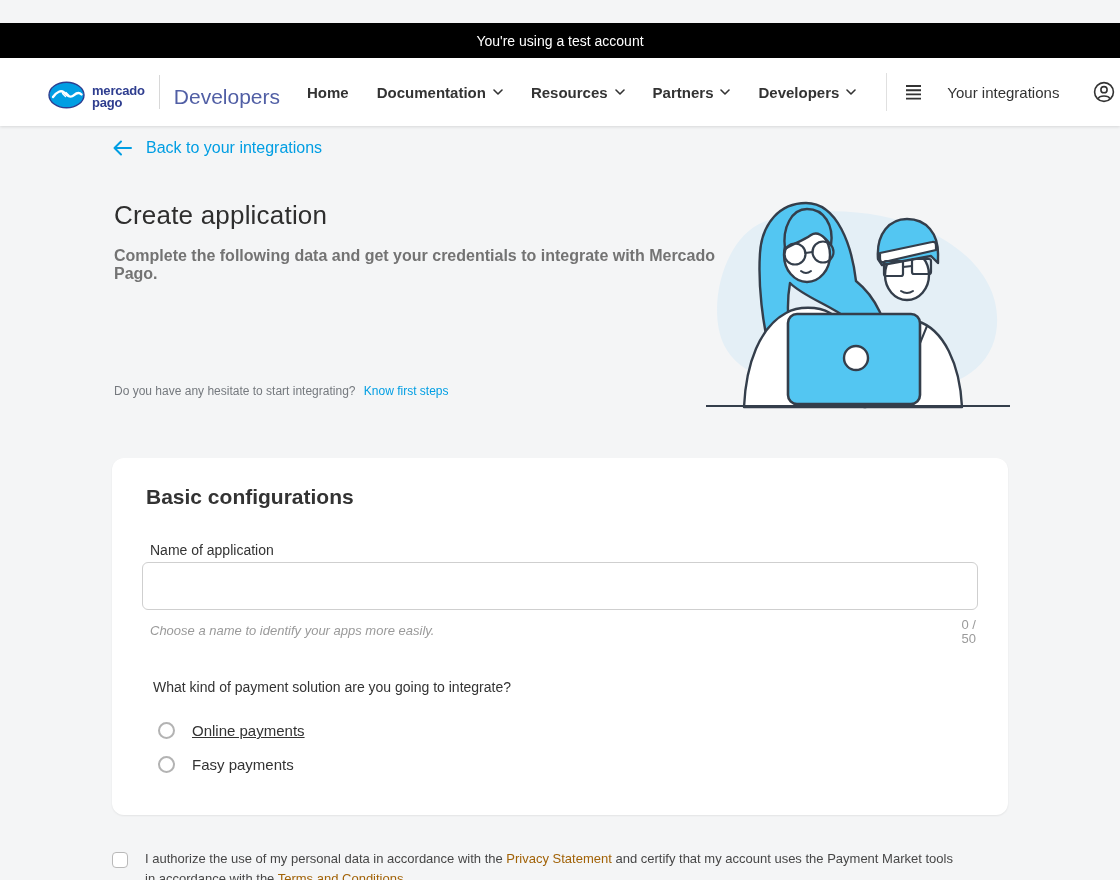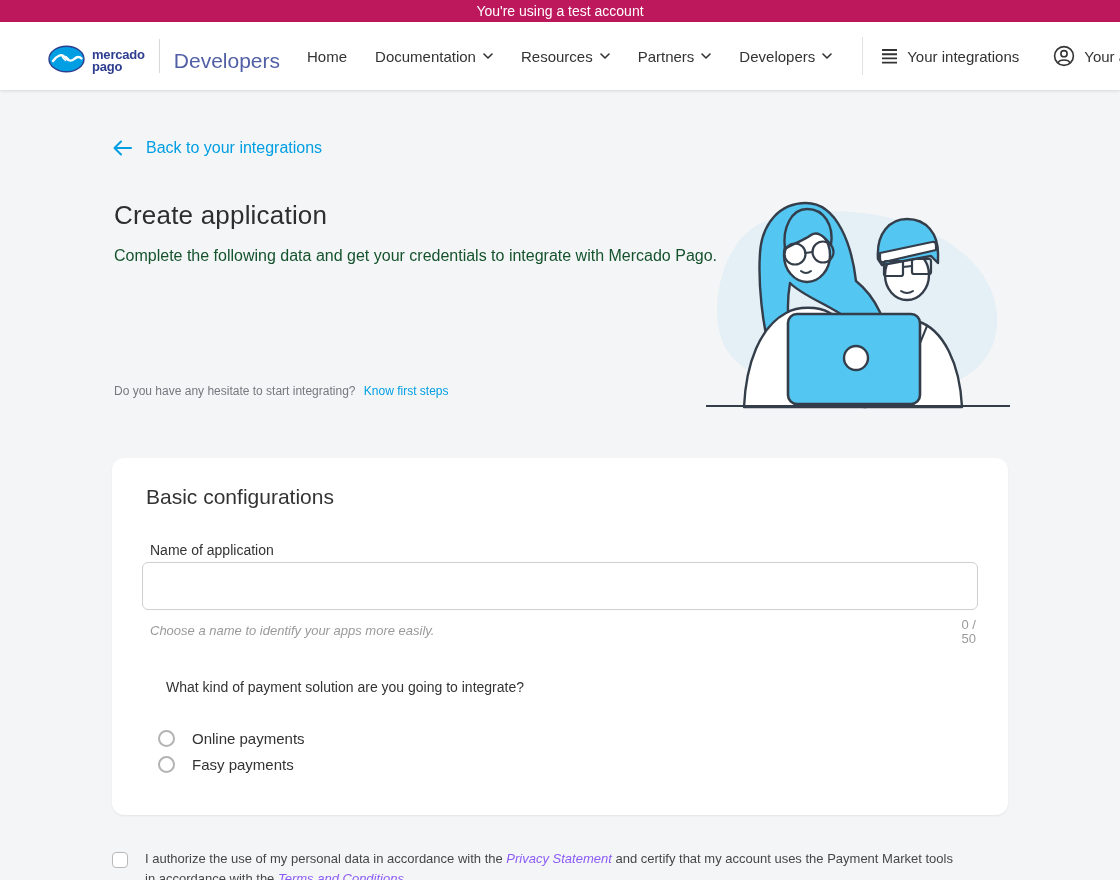--- a/index.html
+++ b/index.html
@@ -6,102 +6,103 @@
   html,body { width:1120px; height:880px; overflow:hidden; }
   body {
     font-family:"Liberation Sans", sans-serif;
     background:#f4f5f6;
     position:relative;
     color:#333;
   }
 
   
   .test-banner {
-    height:22px; background:#be185d; color:#fff;
+    height:35px; background:#000000; color:#fff;
     display:flex; align-items:center; justify-content:center;
     font-size:14px;
+    margin-top:23px;
   }
 
   
   .header {
     height:68px; background:#fff; display:flex; align-items:center;
     padding:0 48px; box-shadow:0 1px 3px rgba(0,0,0,.12);
     position:relative; z-index:5;
   }
   .brand { display:flex; align-items:flex-end; cursor:pointer; }
   .brand-oval { flex:0 0 auto; }
   .wordmark { margin-left:7px; font-weight:bold; font-size:13px; line-height:12px; color:#2e3d8f; letter-spacing:-0.2px; }
   .brand-divider { width:1px; height:34px; background:#d8d8d8; margin:0 14px; }
   .product-name { font-size:21px; color:#515fa5; }
 
-  .nav { display:flex; align-items:center; margin-left:27px; gap:28px; }
+  .nav { display:flex; align-items:center; margin-left:27px; gap:28px;font-weight:bold; }
   .nav-item { display:flex; align-items:center; gap:7px; font-size:15px; color:#333; cursor:pointer; white-space:nowrap; }
   .chev { display:block; }
 
   .header-right { margin-left:auto; display:flex; align-items:center; }
   .header-vdivider { width:1px; height:38px; background:#e0e0e0; margin:0 18px 0 30px; }
-  .header-action { display:flex; align-items:center; gap:9px; font-size:15px; color:#333; cursor:pointer; white-space:nowrap; }
+  .header-action { display:flex; align-items:center; gap:25px; font-size:15px; color:#333; cursor:pointer; white-space:nowrap; }
   .header-action + .header-action { margin-left:34px; }
 
   
   .back-link {
     position:absolute; left:112px; top:139px;
     display:flex; align-items:flex-end; gap:14px;
     color:#009ee3; font-size:16px; cursor:pointer; text-decoration:none;
   }
   .page-title {
     position:absolute; left:114px; top:200px;
     font-size:26px; font-weight:normal; color:#2e2e2e; letter-spacing:.2px;
   }
   .page-subtitle {
     position:absolute; left:114px; top:247px; width:620px;
-    font-size:16px; color:#14532d;
+    font-size:16px; color:#737373;font-weight:bold;
   }
   .hint-row {
     position:absolute; left:114px; top:384px;
     font-size:12px; color:#75797e;
   }
   .hint-link { color:#009ee3; cursor:pointer; text-decoration:none; margin-left:5px; }
 
   
   .illustration { position:absolute; left:706px; top:195px; width:304px; height:214px; }
 
   
   .card {
     position:absolute; left:112px; top:458px; width:896px; height:357px;
     background:#fff; border-radius:12px; box-shadow:0 1px 2px rgba(0,0,0,.07);
   }
-  .card-title { position:absolute; left:34px; top:27px; font-size:21px; font-weight:normal; color:#333; }
+  .card-title { position:absolute; left:34px; top:27px; font-size:21px; font-weight:bold; color:#333; }
   .field-label { position:absolute; left:38px; top:84px; font-size:14px; color:#333; }
   .name-input {
     position:absolute; left:30px; top:104px; width:836px; height:48px;
     border:1px solid #cfcfcf; border-radius:6px; background:#fff;
     font-family:"Liberation Sans", sans-serif; font-size:16px; padding:0 14px; color:#333;
     outline:none;
   }
   .helper-text { position:absolute; left:38px; top:165px; font-size:13px; color:#9a9a9a;font-style:italic; }
   .char-counter { position:absolute; right:32px; top:160px; width:34px; text-align:right; font-size:13px; line-height:14px; color:#9a9a9a; }
-  .payment-question { position:absolute; left:54px; top:221px; font-size:14px; color:#333; }
+  .payment-question { position:absolute; left:41px; top:221px; font-size:14px; color:#333; }
   .radio-row { position:absolute; left:46px; display:flex; align-items:center; gap:17px; cursor:pointer; }
-  .radio-row-0 { top:272px; }
+  .radio-row-0 { top:264px;text-decoration:underline; }
   .radio-row-1 { top:298px;justify-content:center; }
   .radio-circle {
     width:17px; height:17px; border:2px solid #b3b3b3; border-radius:50%;
     background:#fff; flex:0 0 auto;
   }
   .radio-label { font-size:15px; color:#333; }
 
   
   .consent { position:absolute; left:112px; top:849px; display:flex; }
   .checkbox {
     width:16px; height:16px; border:1.5px solid #b9b9b9; border-radius:4px;
     background:#fff; margin-top:3px; flex:0 0 auto; cursor:pointer;
   }
   .consent-text { margin-left:17px; width:812px; font-size:13px; line-height:20px; color:#474747; }
-  .consent-link { color:#8b5cf6; cursor:pointer; text-decoration:none;font-style:italic; }
+  .consent-link { color:#a16207; cursor:pointer; text-decoration:none; }
 </style>
 </head>
 <body>
 
 <div class="test-banner">
   <span>You're using a test account</span>
 </div>
 
 <div class="header">
   <div class="brand">

